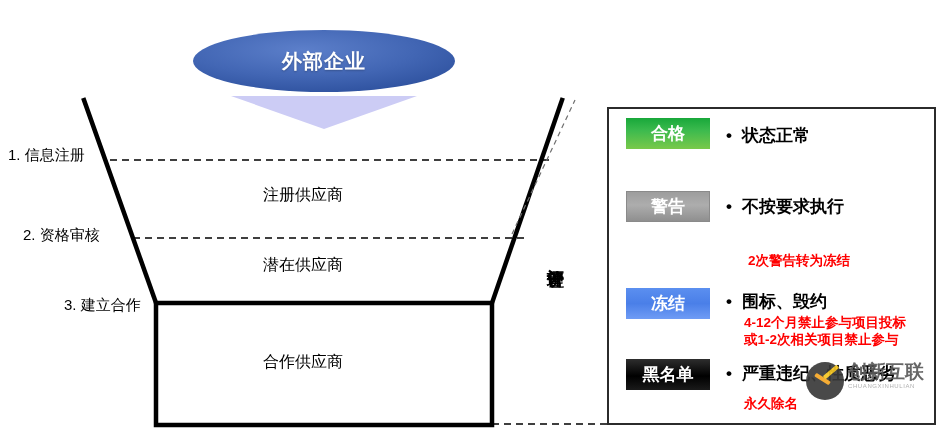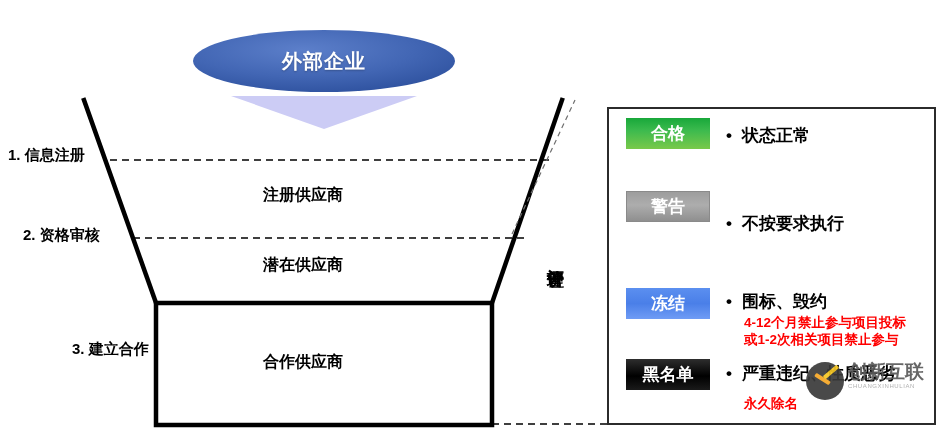--- a/index.html
+++ b/index.html
@@ -4,35 +4,35 @@
 <style>
   html,body{margin:0;padding:0;background:#ffffff;}
   body{
     width:950px;height:441px;position:relative;overflow:hidden;
     font-family:"Liberation Sans","DejaVu Sans",sans-serif;
     color:#000;
   }
   #stage{position:absolute;left:0;top:0;width:763px;height:441px;border-radius:32px;}
   svg.layer{position:absolute;left:0;top:0;width:950px;height:441px;pointer-events:none;}
 
-  .txt{position:absolute;white-space:nowrap;font-weight:bold;color:#000;}
+  .txt{position:absolute;white-space:nowrap;font-weight:normal;color:#000;}
 
   
   .ellipse-label{
     position:absolute;left:196px;top:31px;width:256px;height:60px;
     display:flex;align-items:center;justify-content:center;
     color:#ffffff;font-size:20px;font-weight:bold;letter-spacing:1px;
     text-shadow:0 1px 2px rgba(0,0,0,.25);
   }
 
   
   .step-label{font-size:15px;}
   .step1{left:8px;top:146px;}
   .step2{left:23px;top:226px;}
-  .step3{left:72px;top:296px;margin-top:44px;}
+  .step3{left:64px;top:296px;}
 
   .tier-label{font-size:16px;}
   .tier1{left:263px;top:185px;}
   .tier2{left:263px;top:255px;}
   .tier3{left:263px;top:352px;}
 
   .vert-label{
     position:absolute;left:542px;top:255px;width:22px;
     font-size:17px;font-weight:bold;line-height:1.05;
     writing-mode:vertical-rl;text-orientation:upright;
@@ -152,23 +152,24 @@
 
   <div class="status-box sb-pass">合格</div>
   <div class="status-box sb-warn">警告</div>
   <div class="status-box sb-freeze">冻结</div>
   <div class="status-box sb-black">黑名单</div>
 
   <div class="bullet" style="left:726px;top:124px;">
     <span class="dot">•</span><span>状态正常</span>
   </div>
 
-  <div class="bullet" style="left:726px;top:212px;">
+  <div class="bullet" style="left:726px;top:195px;">
     <span class="dot">•</span><span>不按要求执行</span>
   </div>
+  <div class="red-note" style="left:748px;top:252px;">2次警告转为冻结</div>
 
   <div class="bullet" style="left:726px;top:290px;">
     <span class="dot">•</span><span>围标、毁约</span>
   </div>
   <div class="red-note" style="left:744px;top:314px;">4-12个月禁止参与项目投标</div>
   <div class="red-note" style="left:744px;top:331px;">或1-2次相关项目禁止参与</div>
 
   <div class="bullet" style="left:726px;top:362px;">
     <span class="dot">•</span><span>严重违纪、性质恶劣</span>
   </div>

